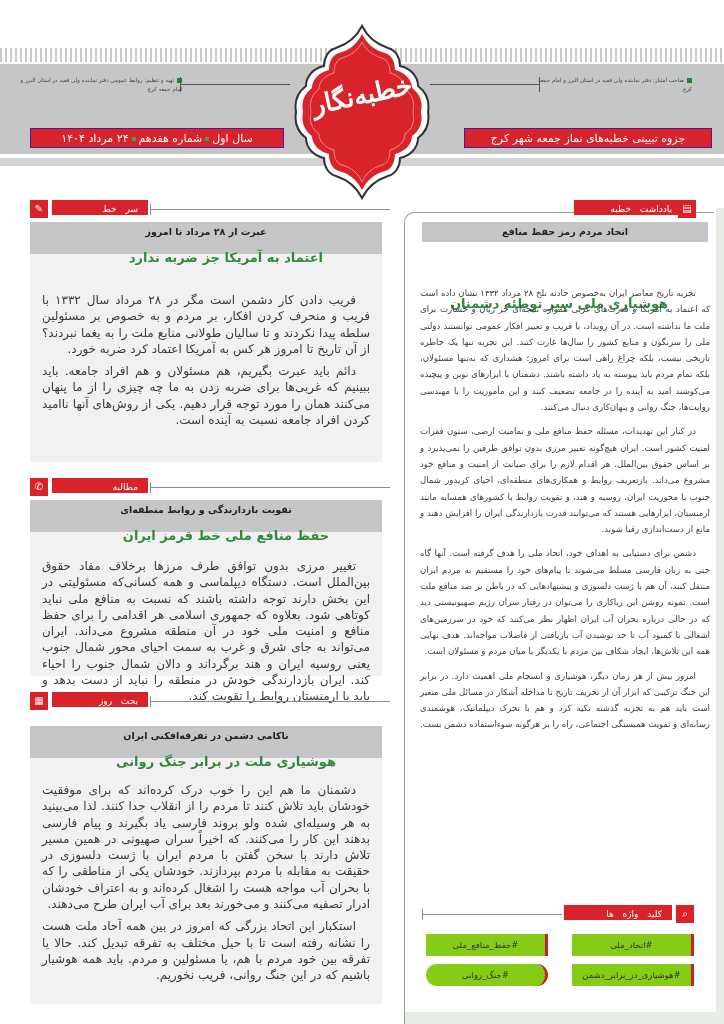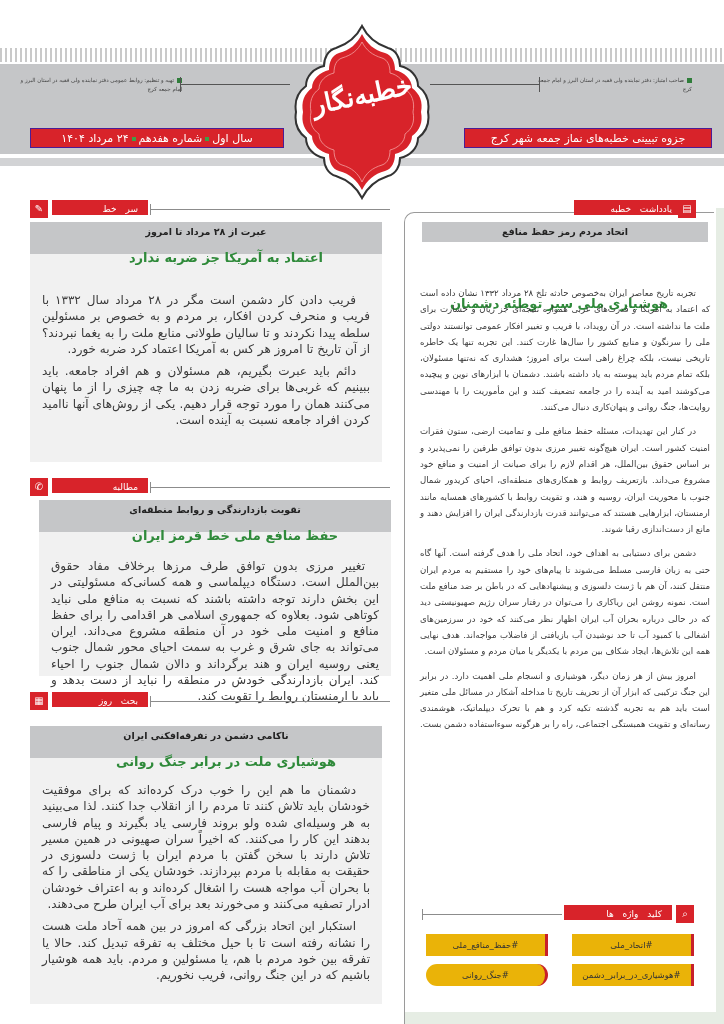--- a/index.html
+++ b/index.html
@@ -105,21 +105,21 @@
     color: #2f8a3a; font-weight: bold; font-size: 13px; margin-top: 40px;
   }
   .right-body {
     position: absolute; left: 420px; top: 285px; width: 290px; direction: rtl; text-align: justify;
     font-size: 8.6px; line-height: 16.3px; color: #3a3a3a;
   }
   .right-body p { text-indent: 14px; margin-bottom: 8px; }
 
   .tags { position: absolute; left: 424px; top: 934px; width: 270px; }
   .tag {
-    position: absolute; width: 122px; height: 22px; background: #eab308; border-right: 3px solid #c8202a;
+    position: absolute; width: 122px; height: 22px; background: #84cc16; border-right: 3px solid #c8202a;
     font-size: 8.5px; line-height: 22px; text-align: center; direction: rtl; color: #333;
   }
 </style>
 </head>
 <body>
 
 <div class="ticks"></div>
 <div class="masthead">
   <div class="credit credit-left">
     <span class="sq"></span><span>تهیه و تنظیم: روابط عمومی دفتر نماینده ولی فقیه در استان البرز و امام جمعه کرج</span>
@@ -187,21 +187,21 @@
     <p>فریب دادن کار دشمن است مگر در ۲۸ مرداد سال ۱۳۳۲ با فریب و منحرف کردن افکار، بر مردم و به خصوص بر مسئولین سلطه پیدا نکردند و تا سالیان طولانی منابع ملت را به یغما نبردند؟ از آن تاریخ تا امروز هر کس به آمریکا اعتماد کرد ضربه خورد.</p>
     <p>دائم باید عبرت بگیریم، هم مسئولان و هم افراد جامعه. باید ببینیم که غربی‌ها برای ضربه زدن به ما چه چیزی را از ما پنهان می‌کنند همان را مورد توجه قرار دهیم. یکی از روش‌های آنها ناامید کردن افراد جامعه نسبت به آینده است.</p>
   </div>
 </div>
 
 <div class="sec-head" style="left:30px; top:478px; width:360px;">
   <div class="sec-icon" style="left:0;">✆</div>
   <div class="sec-label" style="left:22px; width:96px;">مطالبه</div>
   <div class="sec-rule" style="left:120px; width:240px;"></div>
 </div>
-<div class="card" style="left:30px; top:500px; width:352px; height:176px;margin-left:9px;">
+<div class="card" style="left:30px; top:500px; width:352px; height:176px;">
   <div class="card-sub">تقویت بازدارندگی و روابط منطقه‌ای</div>
   <div class="card-title" style="top:28px;">حفظ منافع ملی خط قرمز ایران</div>
   <div class="card-body" style="top:58px;">
     <p>تغییر مرزی بدون توافق طرف مرزها برخلاف مفاد حقوق بین‌الملل است. دستگاه دیپلماسی و همه کسانی‌که مسئولیتی در این بخش دارند توجه داشته باشند که نسبت به منافع ملی نباید کوتاهی شود. بعلاوه که جمهوری اسلامی هر اقدامی را برای حفظ منافع و امنیت ملی خود در آن منطقه مشروع می‌داند. ایران می‌تواند به جای شرق و غرب به سمت احیای محور شمال جنوب یعنی روسیه ایران و هند برگرداند و دالان شمال جنوب را احیاء کند. ایران بازدارندگی خودش در منطقه را نباید از دست بدهد و باید با ارمنستان روابط را تقویت کند.</p>
   </div>
 </div>
 
 <div class="sec-head" style="left:30px; top:692px; width:360px;">
   <div class="sec-icon" style="left:0;">▦</div>
   <div class="sec-label" style="left:22px; width:96px;">بحث روز</div>

